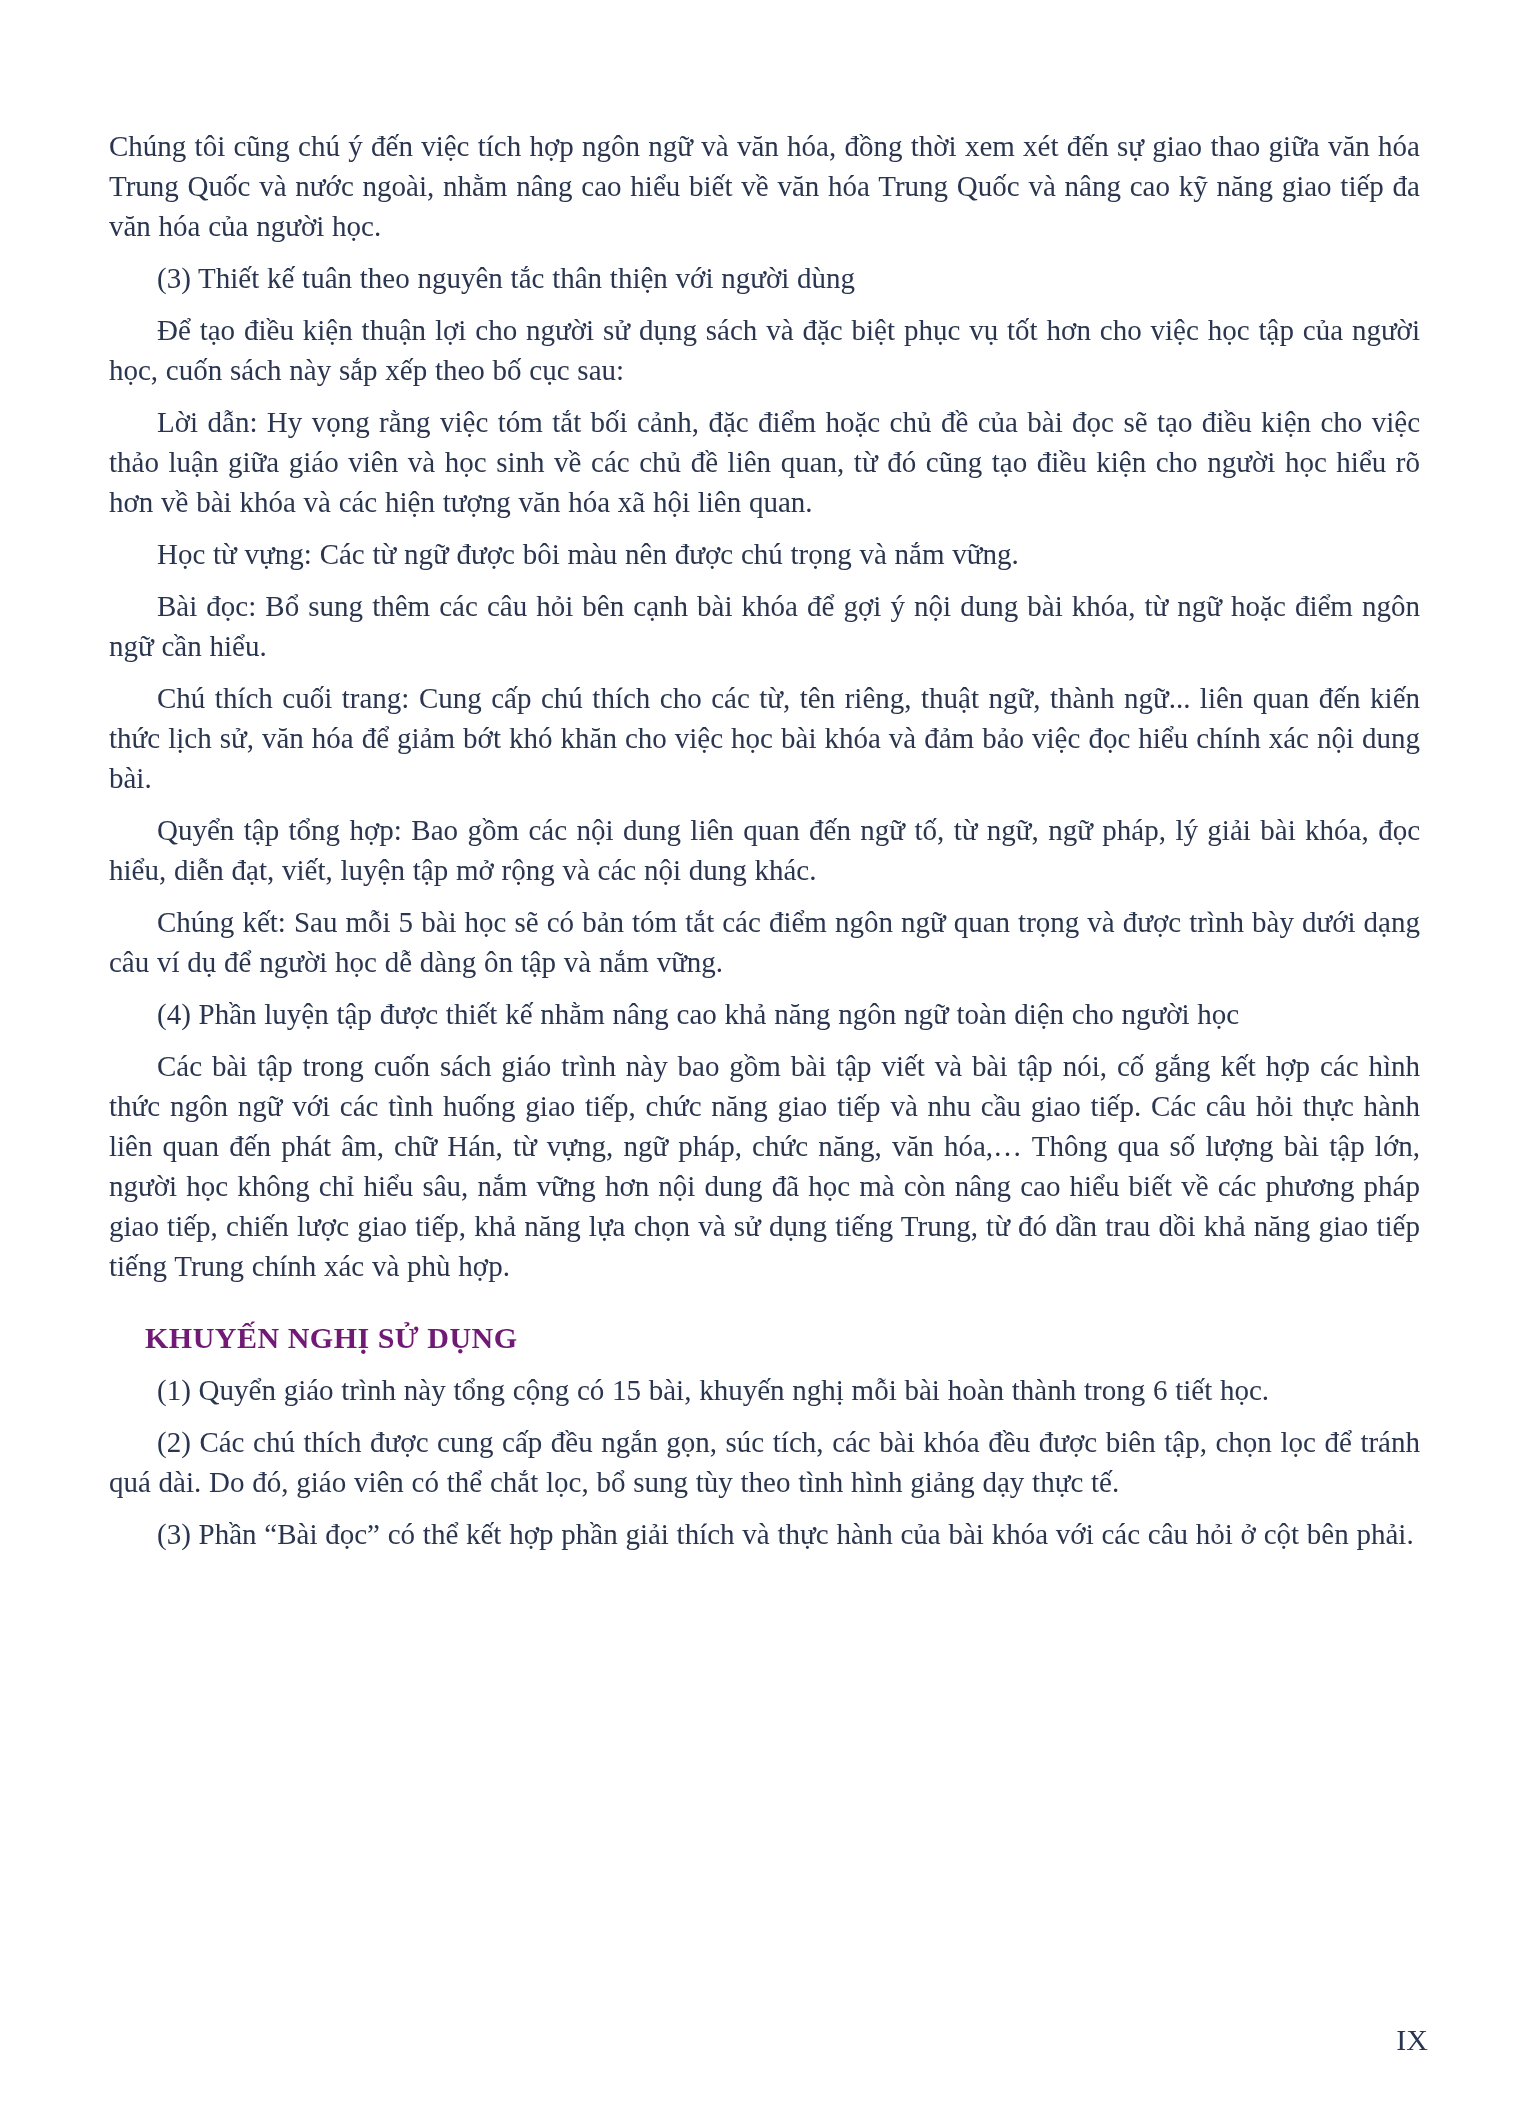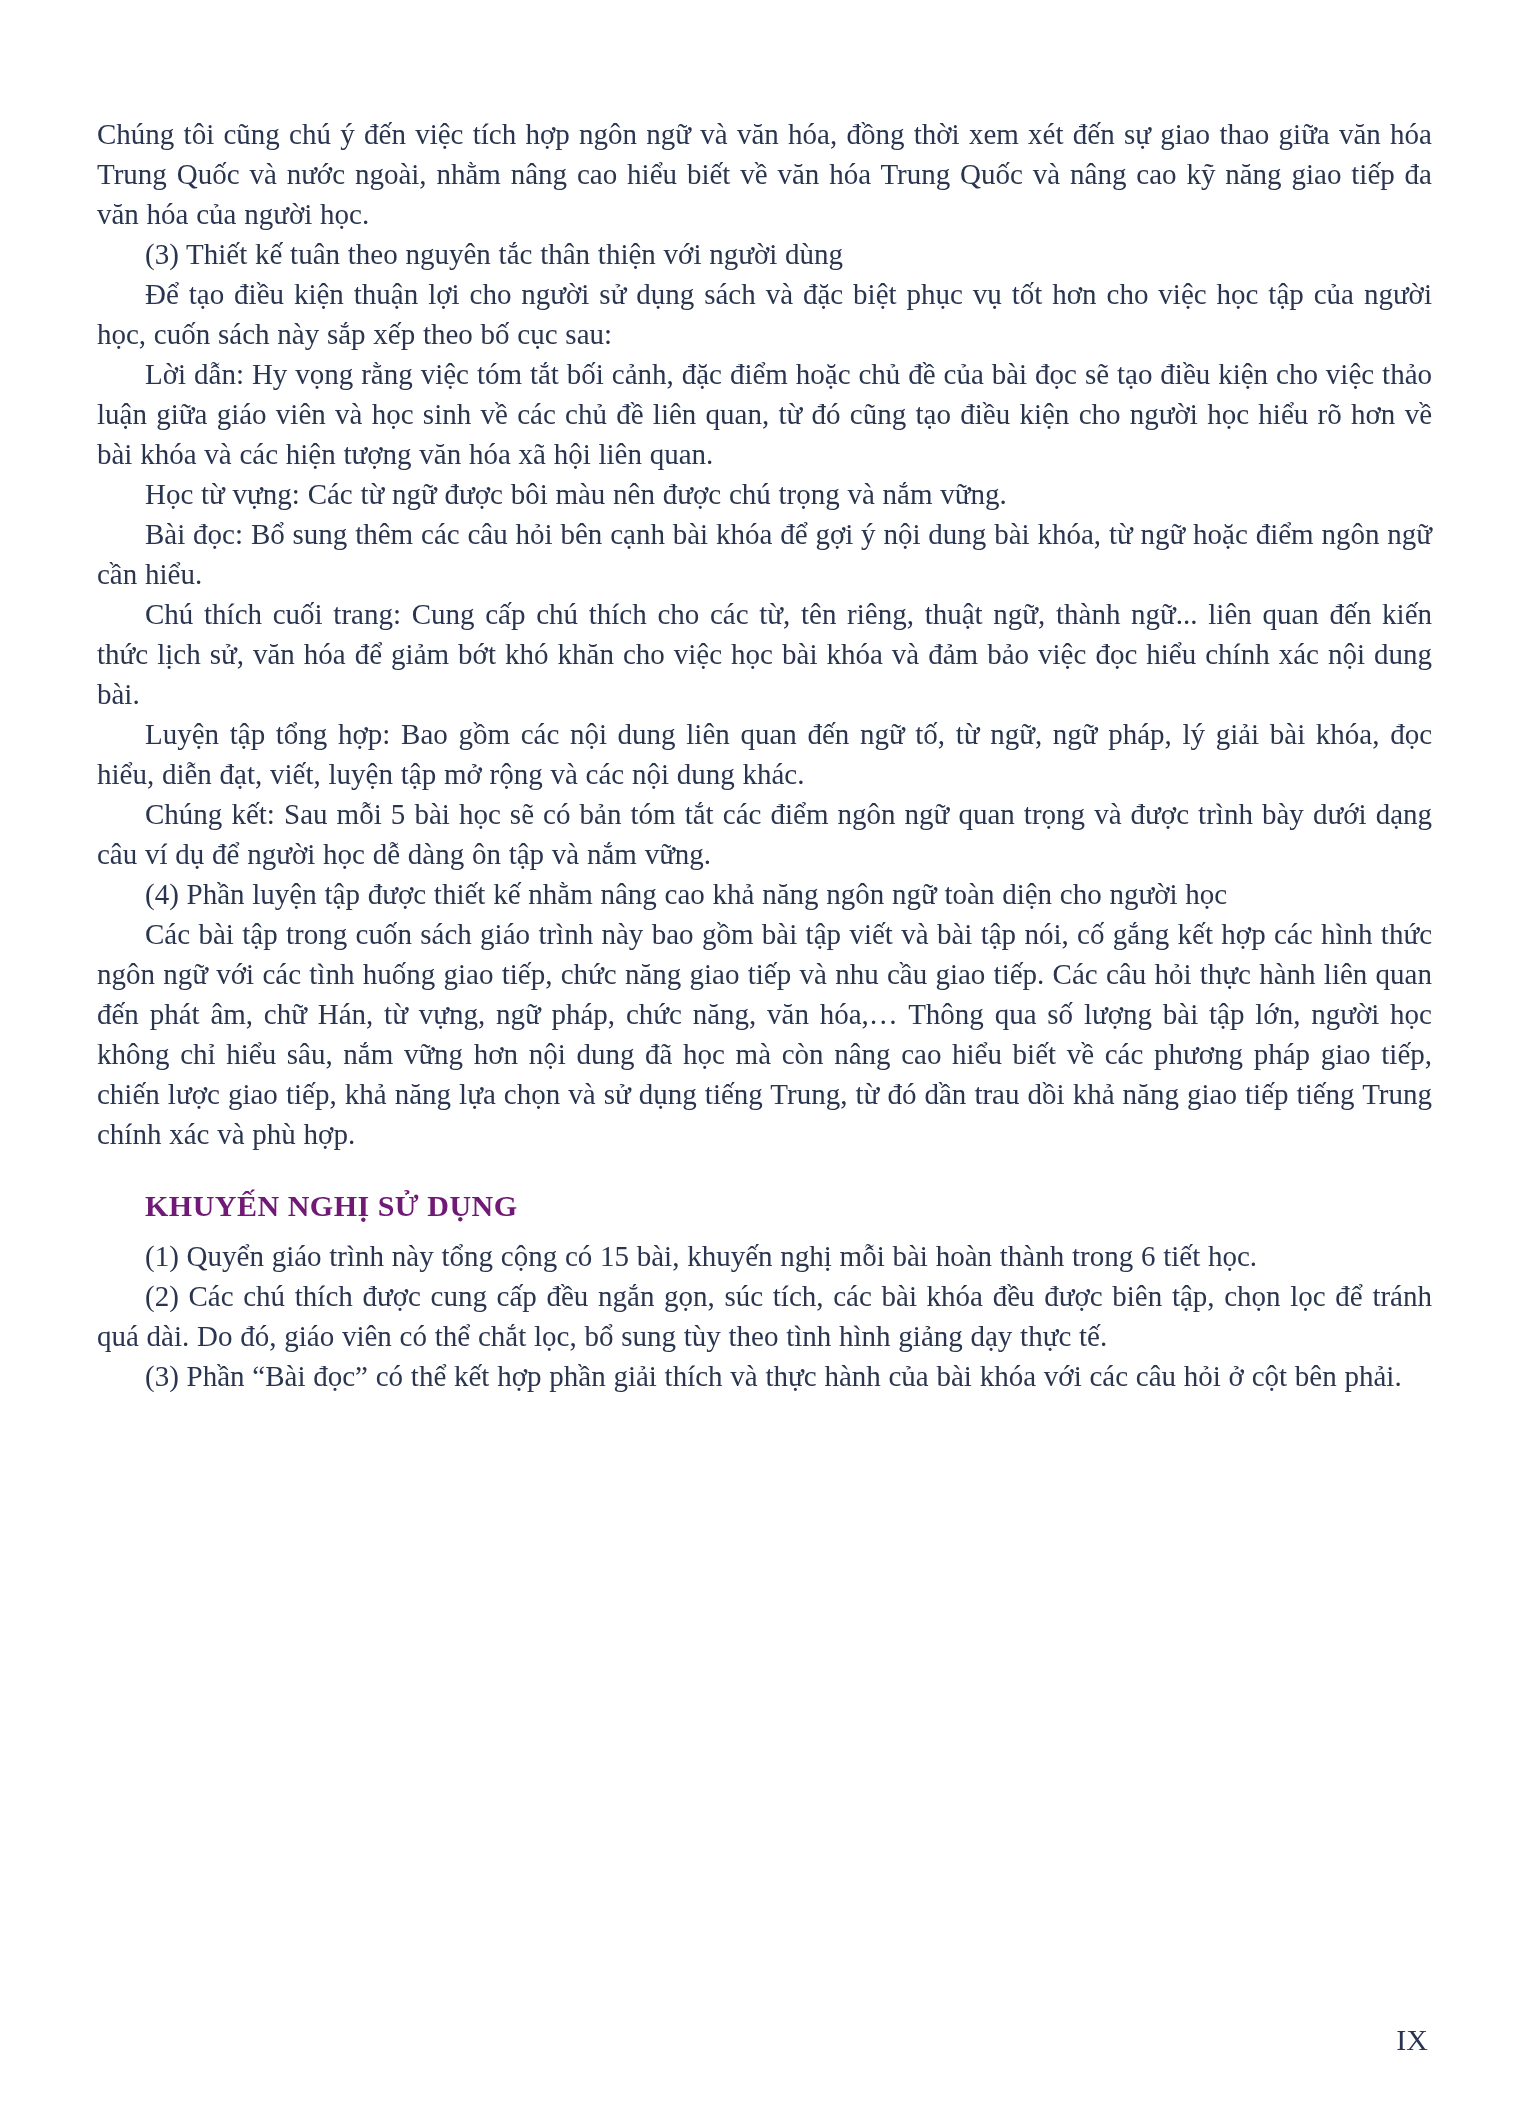--- a/index.html
+++ b/index.html
@@ -17,21 +17,21 @@
     inset: 0;
     background: #ffffff;
   }
   .text-block {
     position: absolute;
     left: 97px;
     right: 96px;
     top: 114px;
   }
   .para {
-    margin: 0;
+    margin: 12px;
     font-size: 29px;
     line-height: 40px;
     color: #2a3550;
     text-align: justify;
     text-indent: 48px;
     word-spacing: 0.5px;
   }
   .para.noindent { text-indent: 0; }
   .lead { font-weight: normal; }
   .section-heading {
@@ -65,21 +65,21 @@
 
     <p class="para"><b class="lead">Lời dẫn:</b> <span>Hy vọng rằng việc tóm tắt bối cảnh, đặc điểm hoặc chủ đề của bài đọc sẽ tạo điều kiện cho việc thảo luận giữa giáo viên và học sinh về các chủ đề liên quan, từ đó cũng tạo điều kiện cho người học hiểu rõ hơn về bài khóa và các hiện tượng văn hóa xã hội liên quan.</span></p>
 
     <p class="para"><b class="lead">Học từ vựng:</b> <span>Các từ ngữ được bôi màu nên được chú trọng và nắm vững.</span></p>
 
     <p class="para"><b class="lead">Bài đọc:</b> <span>Bổ sung thêm các câu hỏi bên cạnh bài khóa để gợi ý nội dung bài khóa, từ ngữ hoặc điểm ngôn ngữ cần hiểu.</span></p>
 
     <p class="para"><b class="lead">Chú thích cuối trang:</b> <span>Cung cấp chú thích cho các từ, tên riêng, thuật ngữ, thành ngữ... liên quan đến kiến thức lịch sử, văn hóa để giảm bớt khó khăn cho việc học bài khóa và đảm bảo việc đọc hiểu chính xác nội dung bài.</span></p>
 
 
-    <p class="para"><b class="lead">Luyện tập tổng hợp:</b> <span>Bao gồm các nội dung liên quan đến ngữ tố, từ ngữ, ngữ pháp, lý giải bài khóa, đọc hiểu, diễn đạt, viết, luyện tập mở rộng và các nội dung khác.</span></p>
+    <p class="para"><b class="lead">Quyển tập tổng hợp:</b> <span>Bao gồm các nội dung liên quan đến ngữ tố, từ ngữ, ngữ pháp, lý giải bài khóa, đọc hiểu, diễn đạt, viết, luyện tập mở rộng và các nội dung khác.</span></p>
 
     <p class="para"><b class="lead">Chúng kết:</b> <span>Sau mỗi 5 bài học sẽ có bản tóm tắt các điểm ngôn ngữ quan trọng và được trình bày dưới dạng câu ví dụ để người học dễ dàng ôn tập và nắm vững.</span></p>
 
     <p class="para"><span>(4) Phần luyện tập được thiết kế nhằm nâng cao khả năng ngôn ngữ toàn diện cho người học</span></p>
 
     <p class="para"><span>Các bài tập trong cuốn sách giáo trình này bao gồm bài tập viết và bài tập nói, cố gắng kết hợp các hình thức ngôn ngữ với các tình huống giao tiếp, chức năng giao tiếp và nhu cầu giao tiếp. Các câu hỏi thực hành liên quan đến phát âm, chữ Hán, từ vựng, ngữ pháp, chức năng, văn hóa,… Thông qua số lượng bài tập lớn, người học không chỉ hiểu sâu, nắm vững hơn nội dung đã học mà còn nâng cao hiểu biết về các phương pháp giao tiếp, chiến lược giao tiếp, khả năng lựa chọn và sử dụng tiếng Trung, từ đó dần trau dồi khả năng giao tiếp tiếng Trung chính xác và phù hợp.</span></p>
 
     <h2 class="section-heading">KHUYẾN NGHỊ SỬ DỤNG</h2>
 
     <p class="para"><span>(1) Quyển giáo trình này tổng cộng có 15 bài, khuyến nghị mỗi bài hoàn thành trong 6 tiết học.</span></p>

